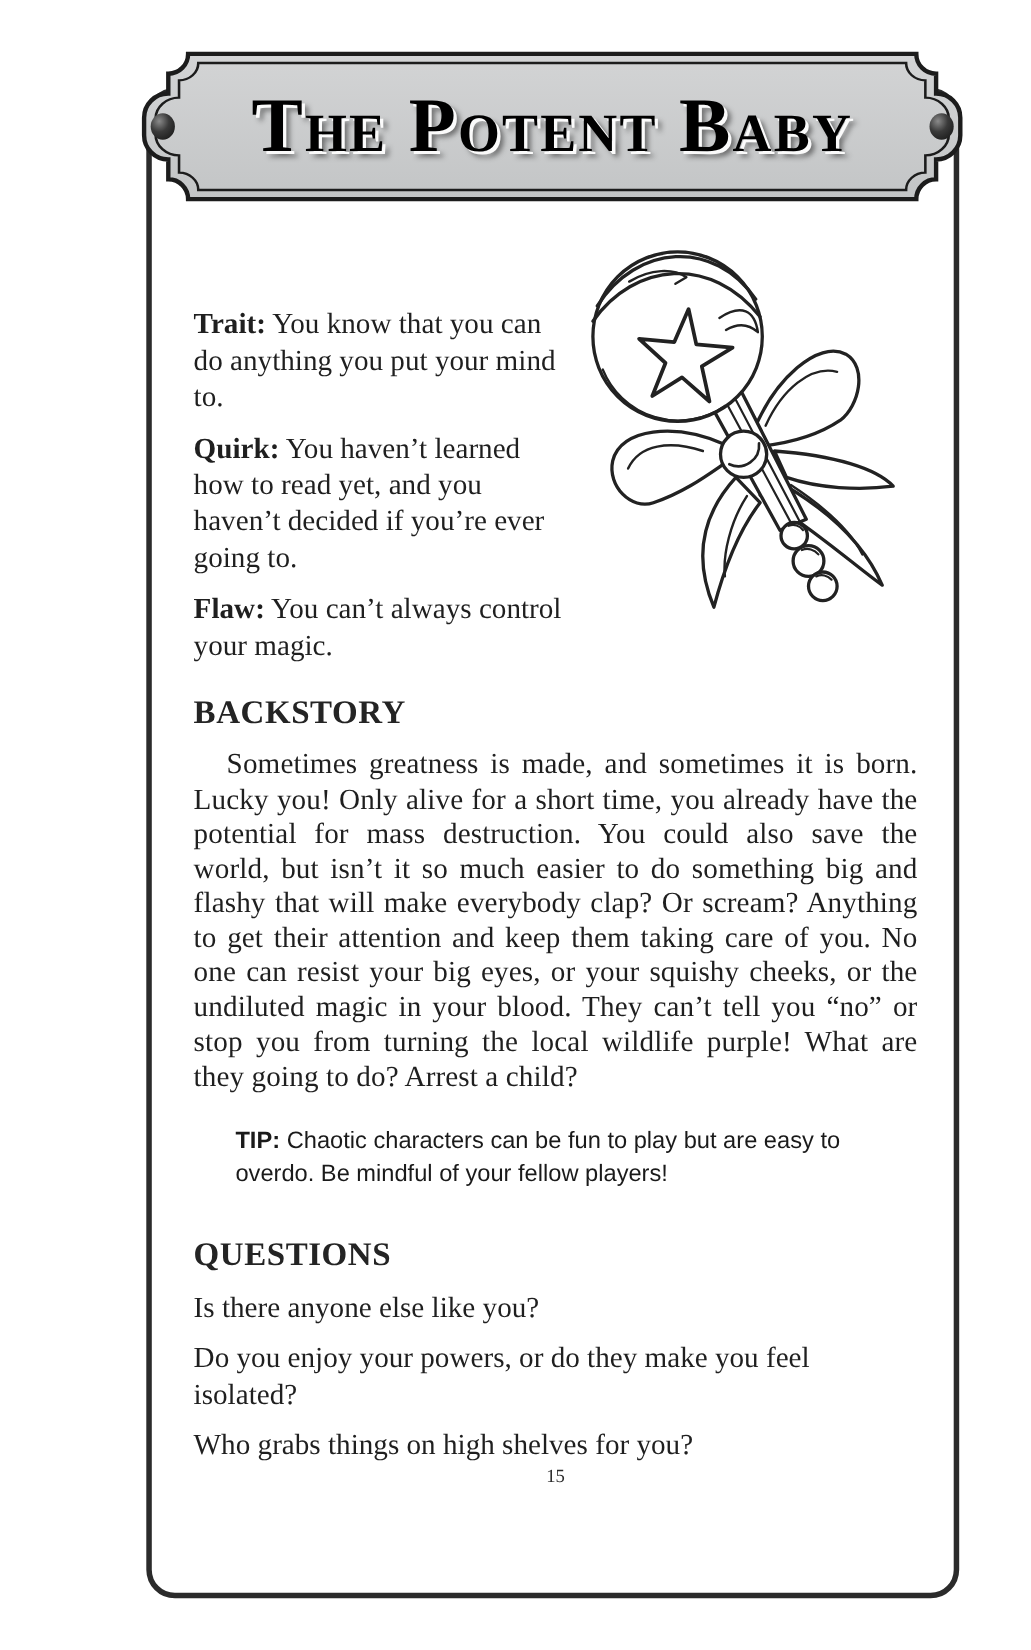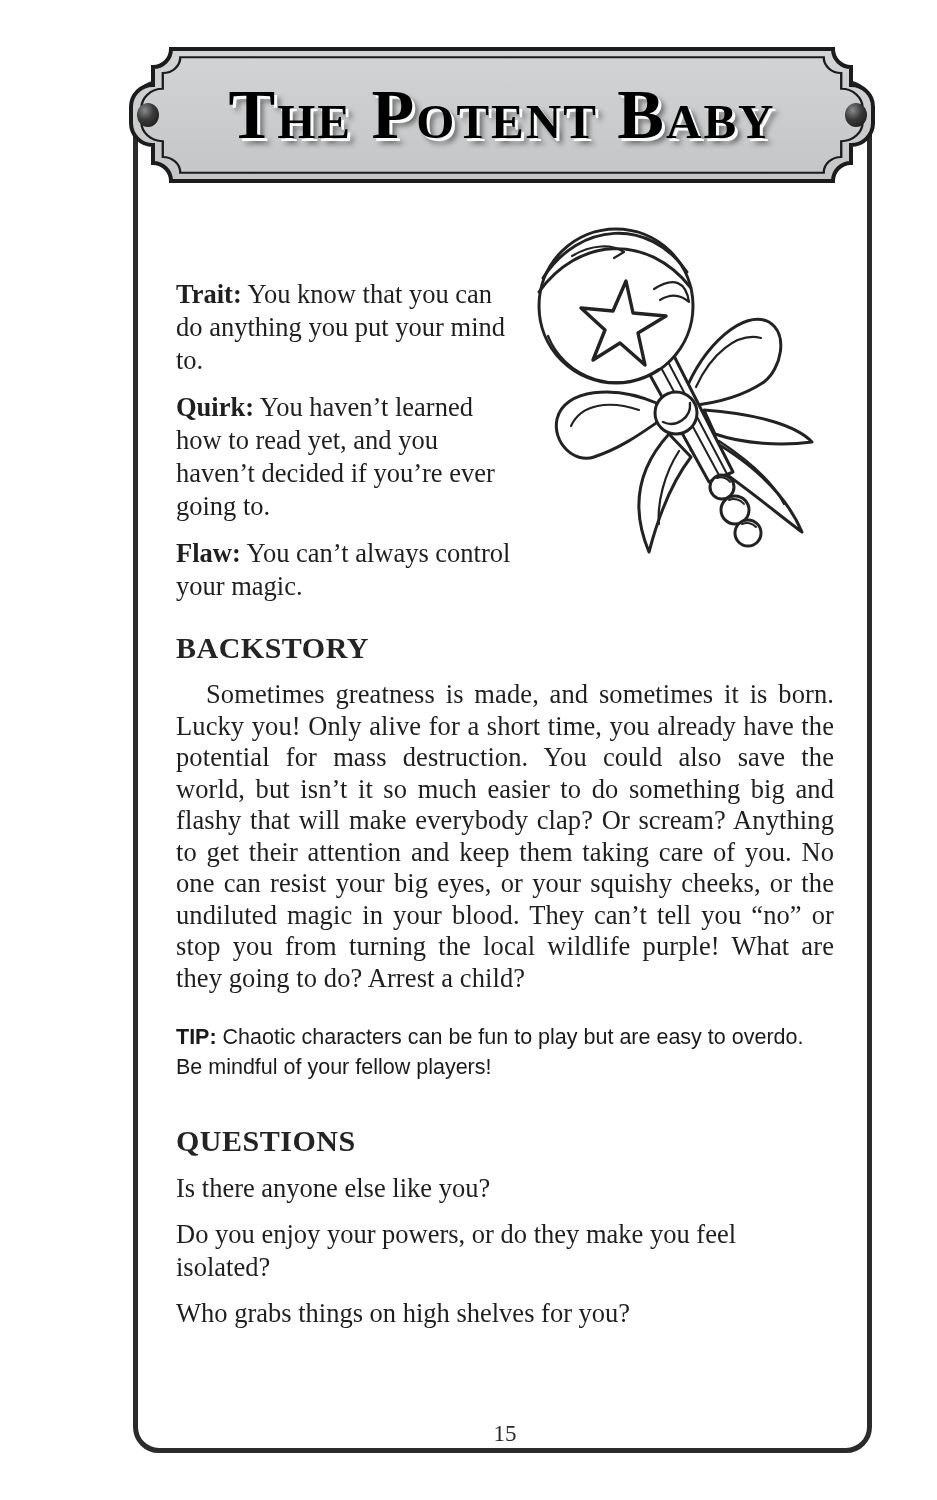--- a/index.html
+++ b/index.html
@@ -101,37 +101,38 @@
     letter-spacing: 0.1px;
     margin-bottom: 28px;
   }
 
   .tip {
     font-family: "Liberation Sans", sans-serif;
     font-size: 21.5px;
     line-height: 30px;
     color: #1a1a1a;
     margin-bottom: 0;
+    margin-left: 38px;
   }
   .tip b { font-weight: 700; }
 
   .question {
     font-size: 26.5px;
     line-height: 33px;
     font-weight: 400;
     margin: 0 0 13px 0;
   }
 
   .page-number {
     position: absolute;
     left: 176px;
     width: 658px;
-    top: 1421px;
+    top: 1332px;
     text-align: center;
-    font-size: 23px;
+    font-size: 17px;
     color: #2a2a2a;
     z-index: 1;
   }
 </style>
 </head>
 <body>
 
 <div class="page-frame"></div>
 
 <div class="plaque-wrap">

